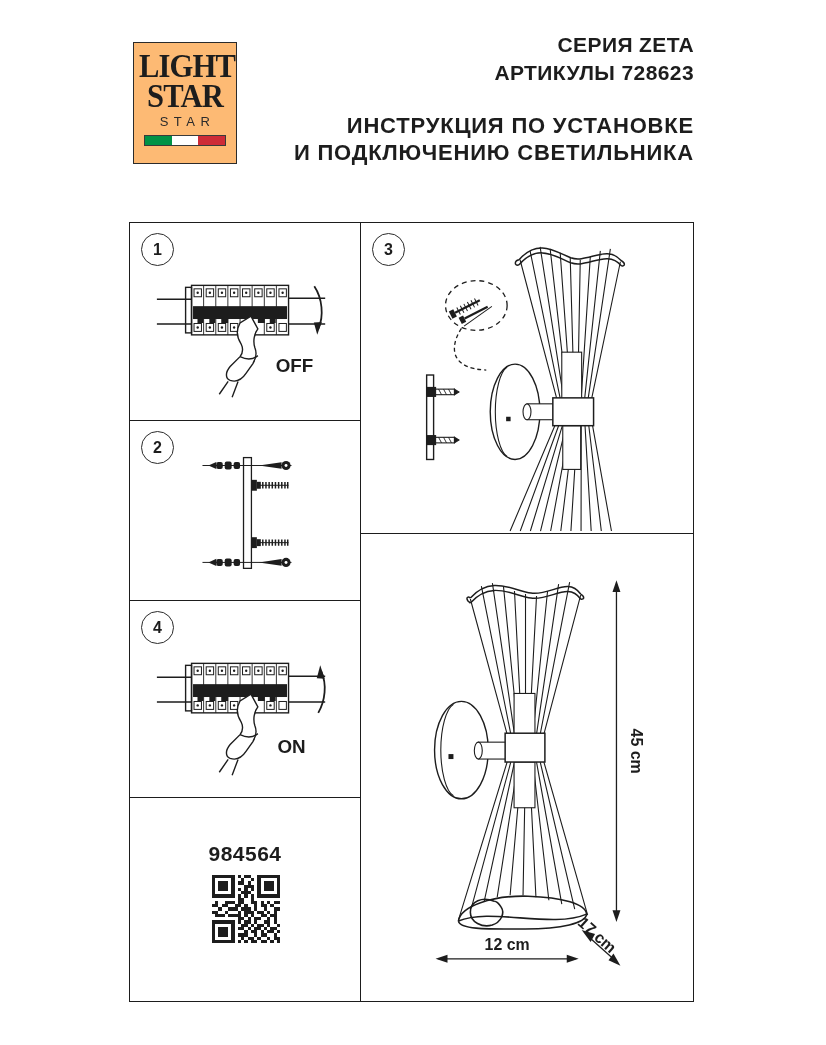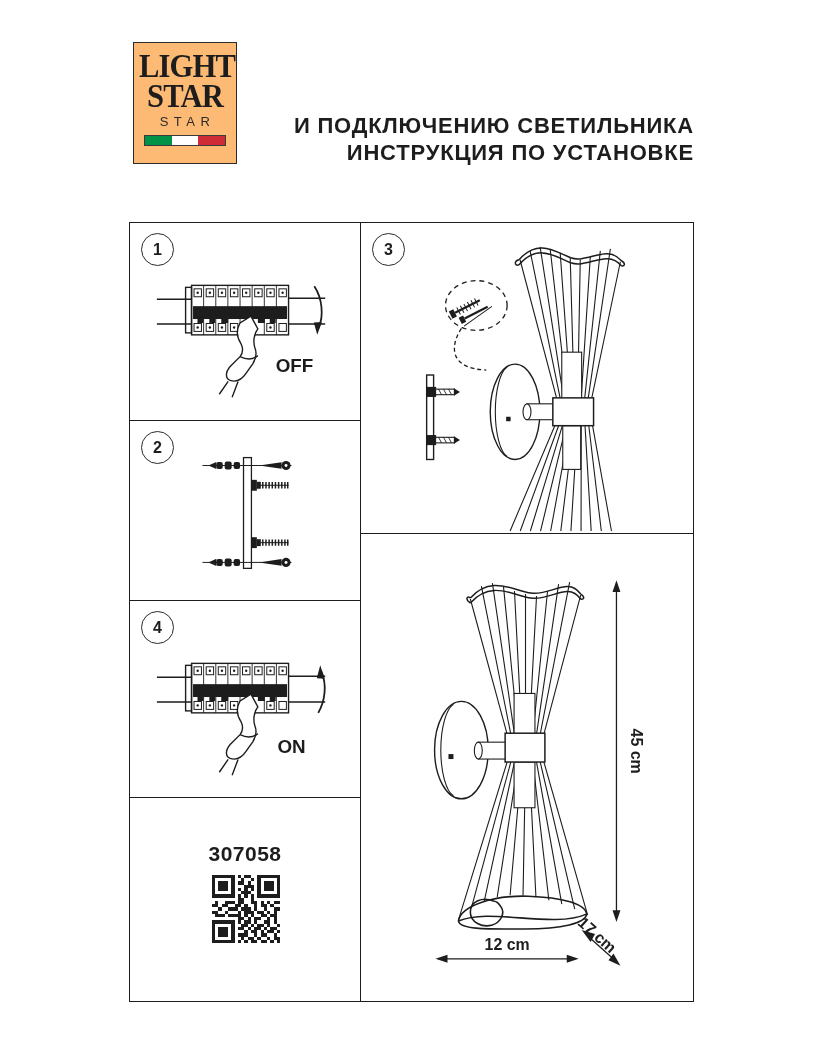--- a/index.html
+++ b/index.html
@@ -40,24 +40,26 @@
   <div class="logo-word">STAR</div>
   <div class="logo-group">STAR</div>
   <div class="flag">
     <div style="background: rgb(0, 146, 70);"></div>
     <div style="background: rgb(255, 255, 255);"></div>
     <div style="background: rgb(206, 43, 55);"></div>
   </div>
 </div>
 
 <div class="hdr-block hdr-series">
+  <div>СЕРИЯ ZETA</div>
+  <div>АРТИКУЛЫ 728623</div>
 </div>
 <div class="hdr-block hdr-title">
+  <div>ИНСТРУКЦИЯ ПО УСТАНОВКЕ</div>
   <div>И ПОДКЛЮЧЕНИЮ СВЕТИЛЬНИКА</div>
-  <div>ИНСТРУКЦИЯ ПО УСТАНОВКЕ</div>
 </div>
 
 <div class="panel" style="left:129px;top:222px;width:232px;height:199px;">
   <div class="badge">1</div>
   <svg class="art" viewBox="0 0 232 199">
     <defs>
       <g id="breaker" stroke="#1d1d1d" fill="none" stroke-width="1.4">
         <path stroke-width="1.7" d="M27,77 H62 M27,102 H62 M160,76 H197 M160,102 H197"></path>
         <rect x="56" y="65" width="6" height="46"></rect>
         <rect x="62" y="63" width="98" height="50"></rect>
@@ -154,21 +156,21 @@
     <use href="#breaker"></use>
     <g>
       <path d="M190,113 C197,101 199,84 193,71" fill="none" stroke="#1d1d1d" stroke-width="1.8"></path>
       <polygon points="188.5,78 196.5,78.5 192,65" fill="#1d1d1d"></polygon>
     </g>
     <text x="163" y="154" font-size="19" font-weight="bold" text-anchor="middle" fill="#1d1d1d">ON</text>
   </svg>
 </div>
 
 <div class="panel" style="left:129px;top:797px;width:232px;height:205px;">
-  <div class="article-number">307058</div>
+  <div class="article-number">984564</div>
   <div class="qr">
       <div class="qr-cell on"></div>
       <div class="qr-cell on"></div>
       <div class="qr-cell on"></div>
       <div class="qr-cell on"></div>
       <div class="qr-cell on"></div>
       <div class="qr-cell on"></div>
       <div class="qr-cell on"></div>
       <div class="qr-cell"></div>
       <div class="qr-cell on"></div>

